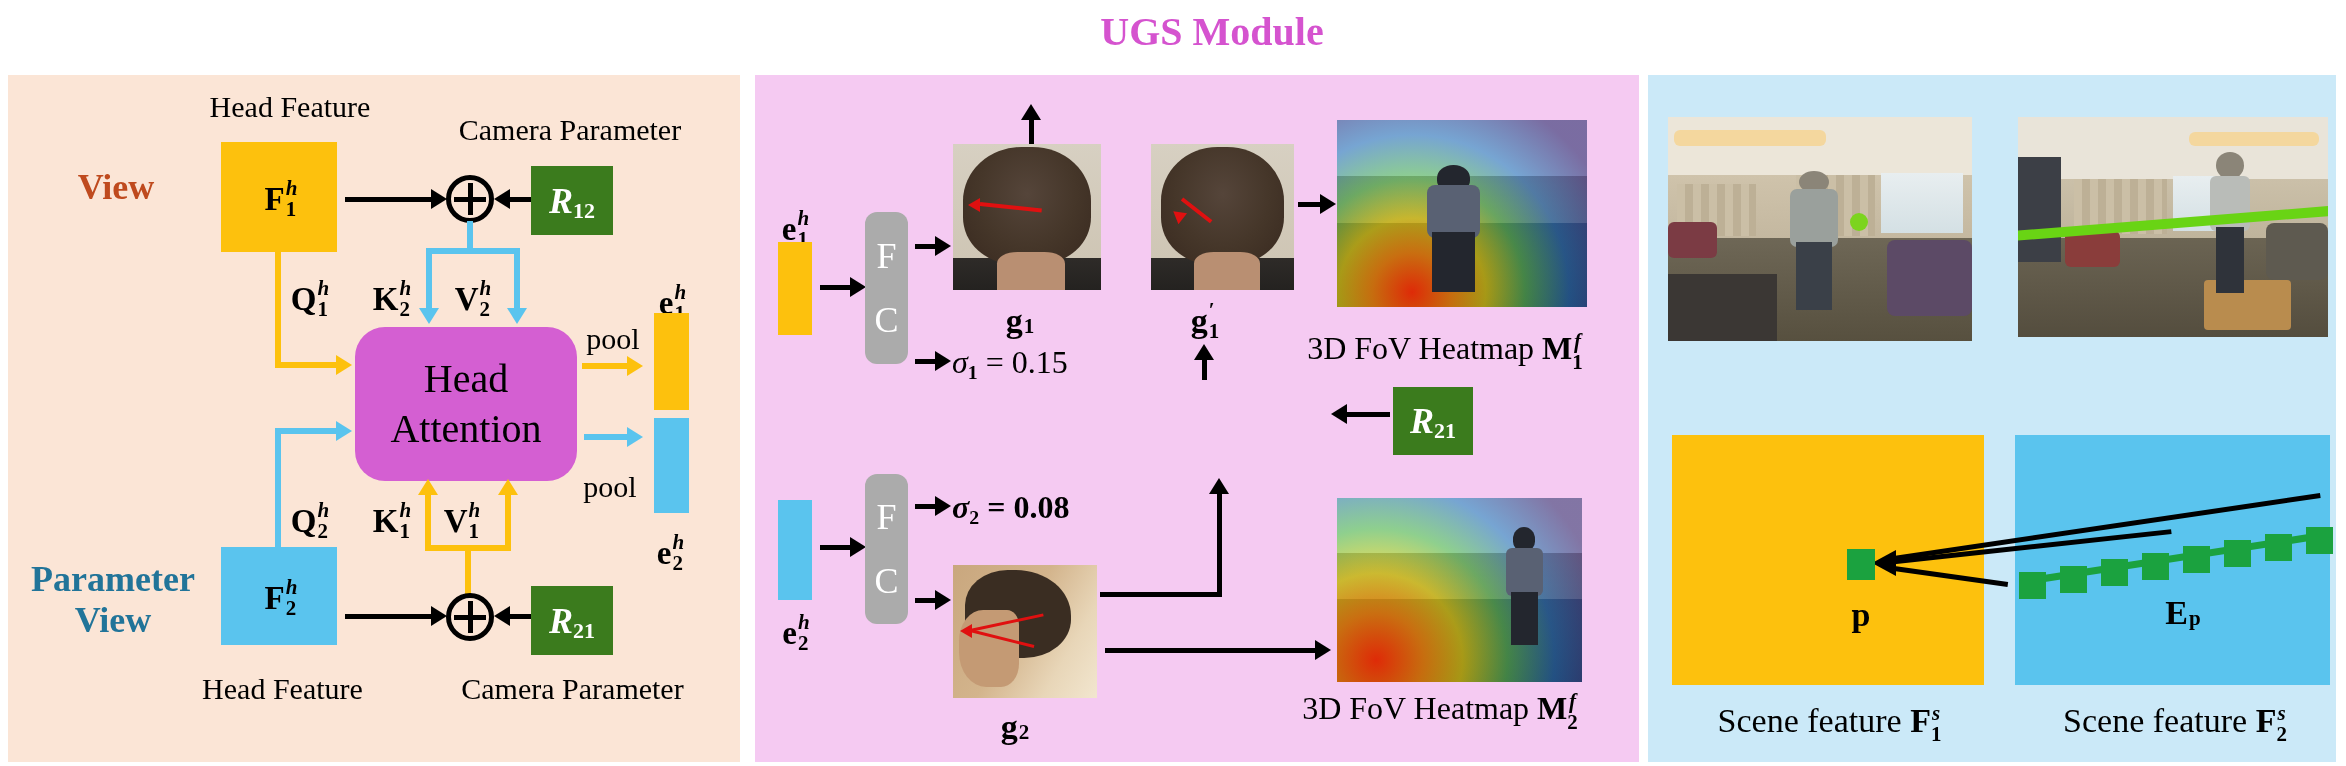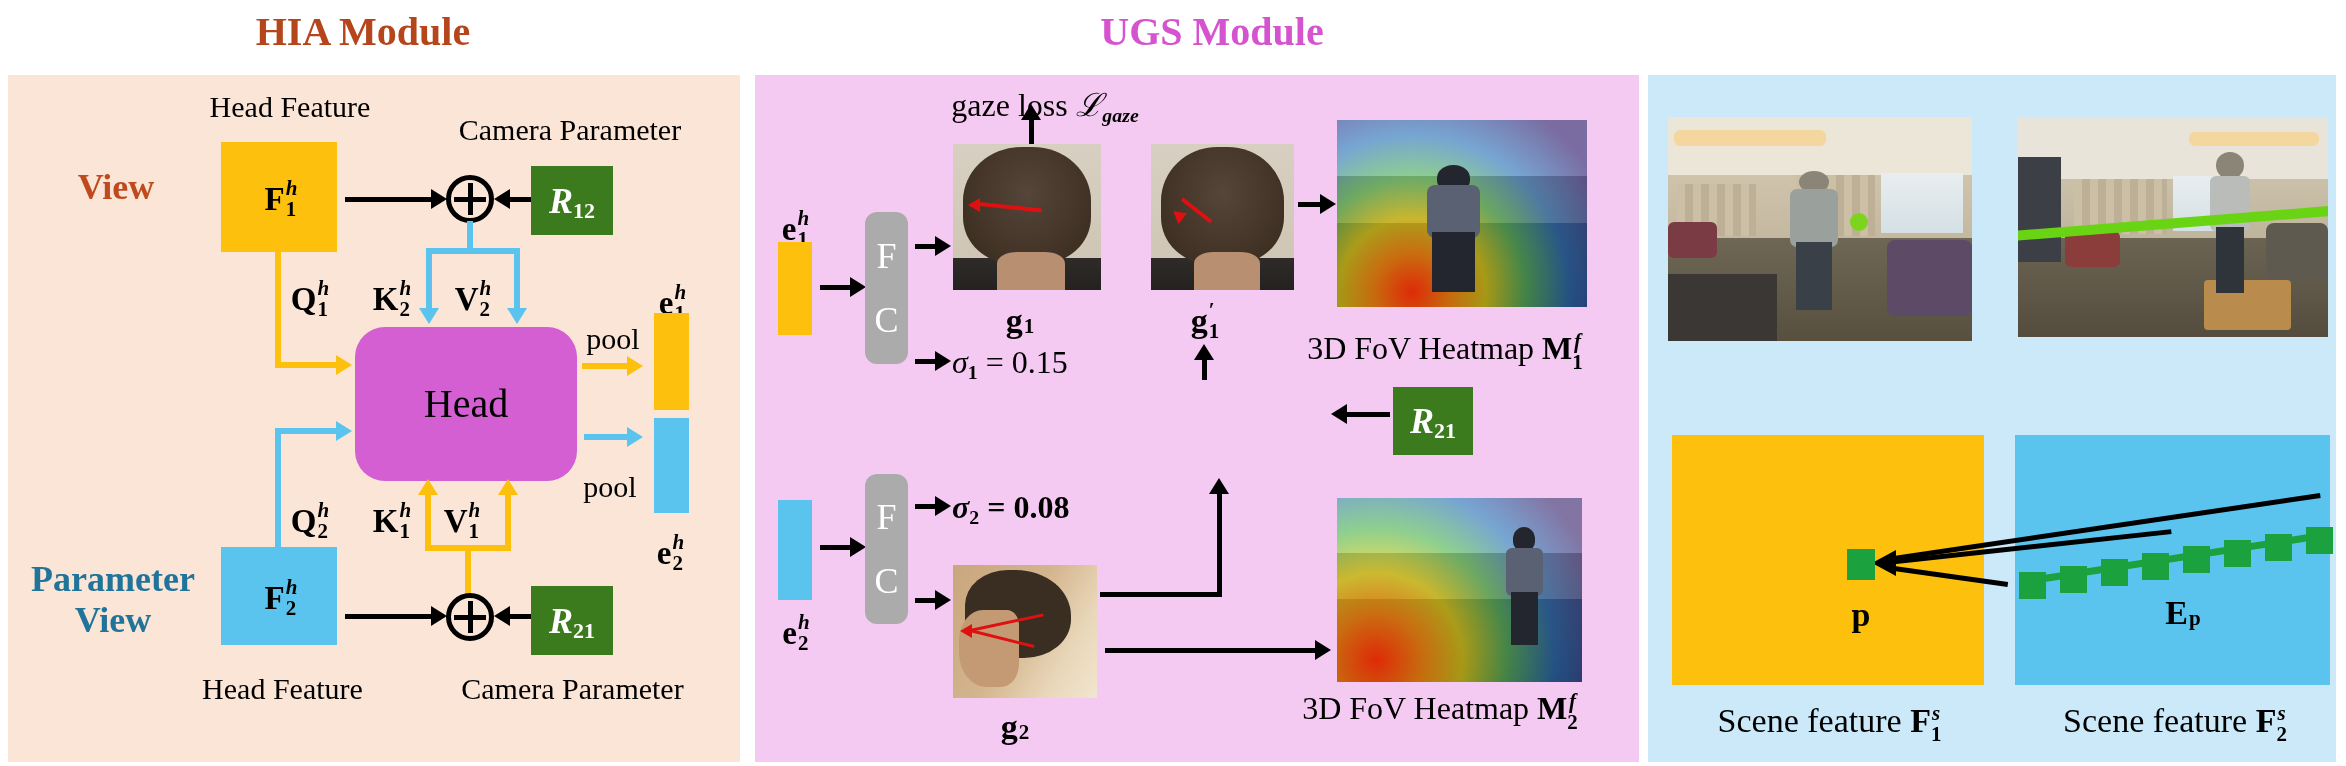--- a/index.html
+++ b/index.html
@@ -57,21 +57,20 @@
   .rline{position:absolute;height:5px;background:#000;transform-origin:left center;}
   .grline{position:absolute;height:7px;background:#1ba23f;transform-origin:left center;}
   .curtain{background:repeating-linear-gradient(90deg,#cbbfa6 0 8px,#bdb096 8px 16px);}
   .win{background:linear-gradient(180deg,#e8eef0,#d4e0e4);}
 </style>
 </head>
 <body>
 
 <div id="fig">
 
-  <div class="title" style="left:163px;color:#b5451b;">HIA Module</div>
   <div class="title" style="left:1012px;color:#d553cf;">UGS Module</div>
 
   <div class="panel" style="left:8px;width:732px;background:#fbe5d6;"></div>
   <div class="panel" style="left:755px;width:884px;background:#f5caf2;"></div>
   <div class="panel" style="left:1648px;width:688px;background:#cbe9f8;"></div>
 
   <div class="lab" style="left:180px;top:90px;width:220px;">Head Feature</div>
   <div class="lab" style="left:420px;top:113px;width:300px;">Camera Parameter</div>
 
   <div class="biglab" style="left:20px;top:167px;width:192px;color:#bf4a1e;">
@@ -126,20 +125,21 @@
         <span class="ssub">2</span>
       </span>
   </div>
 
   <div class="sh y" style="left:275px;top:252px;width:6px;height:116px;"></div>
   <div class="sh y" style="left:275px;top:362px;width:62px;height:6px;"></div>
   <div class="ah ah-r y" style="left:336px;top:355px;"></div>
 
   <div class="attn" style="left:355px;top:327px;width:222px;height:154px;">
     <div>Head</div>
+    <div>Attention</div>
   </div>
 
   <div class="lab" style="left:578px;top:322px;width:70px;">pool</div>
   <div class="sh y" style="left:582px;top:363px;width:46px;height:6px;"></div>
   <div class="ah ah-r y" style="left:627px;top:356px;"></div>
   <div class="mlab" style="left:645px;top:282px;width:55px;">
     <b>e</b>
       <span class="ss">
         <span class="ssup">h</span>
         <span class="ssub">1</span>
@@ -210,23 +210,20 @@
   <div class="sh" style="left:508px;top:614px;width:23px;height:5px;"></div>
   <div class="ah ah-l" style="left:494px;top:606px;"></div>
   <div class="rbox" style="left:531px;top:586px;width:82px;height:69px;">
     <i>R</i>
       <span class="rsub">21</span>
   </div>
 
   <div class="lab" style="left:165px;top:672px;width:235px;">Head Feature</div>
   <div class="lab" style="left:420px;top:672px;width:305px;">Camera Parameter</div>
 
-  <div class="lab" style="left:900px;top:82px;width:290px;font-size:32px;">
-    <span>gaze loss </span><i>ℒ</i><i class="subonly">gaze</i>
-  </div>
   <div class="sh" style="left:1029px;top:118px;width:5px;height:26px;"></div>
   <div class="ah ah-u" style="left:1021px;top:104px;"></div>
 
   <div class="mlab" style="left:768px;top:208px;width:55px;">
     <b>e</b>
       <span class="ss">
         <span class="ssup">h</span>
         <span class="ssub">1</span>
       </span>
   </div>

